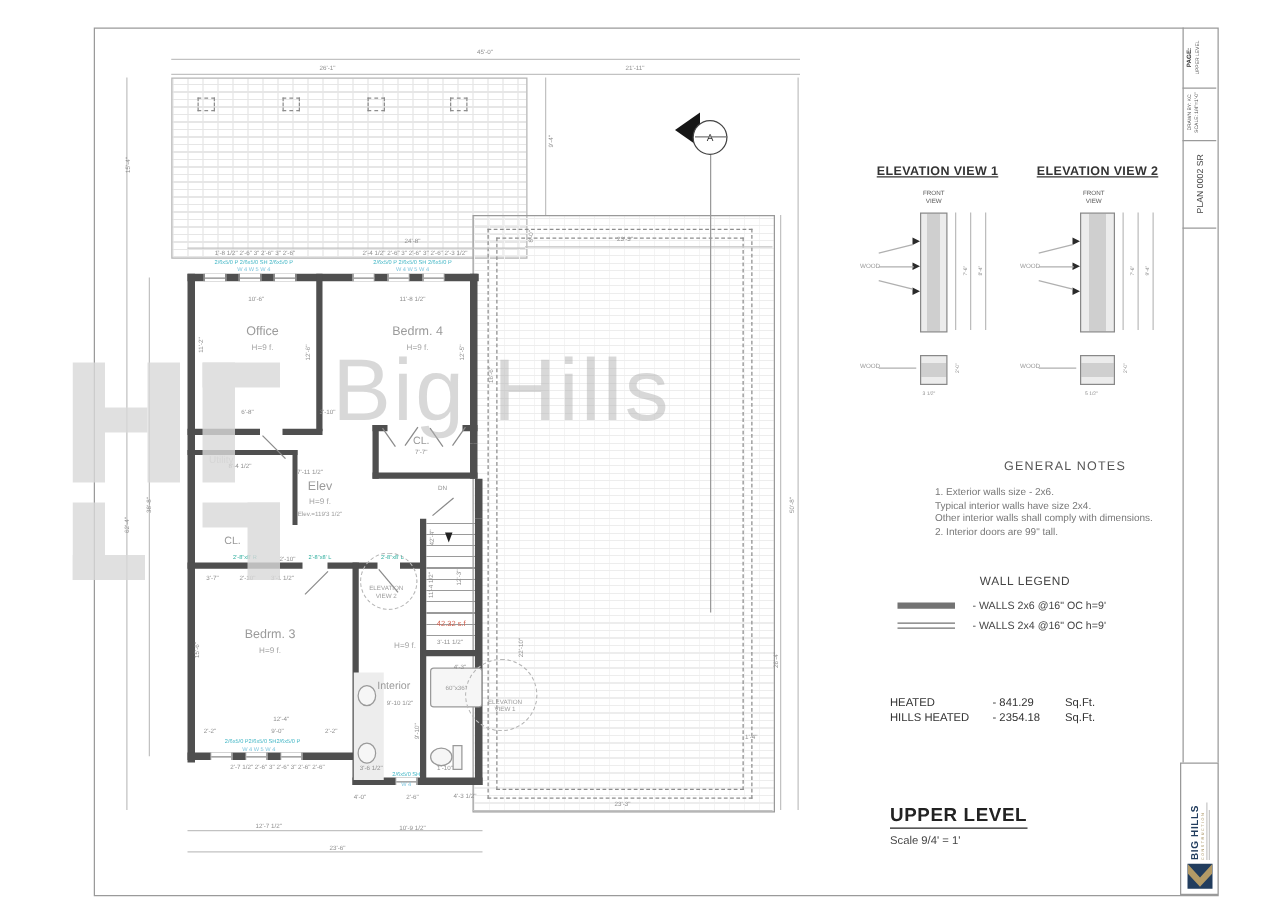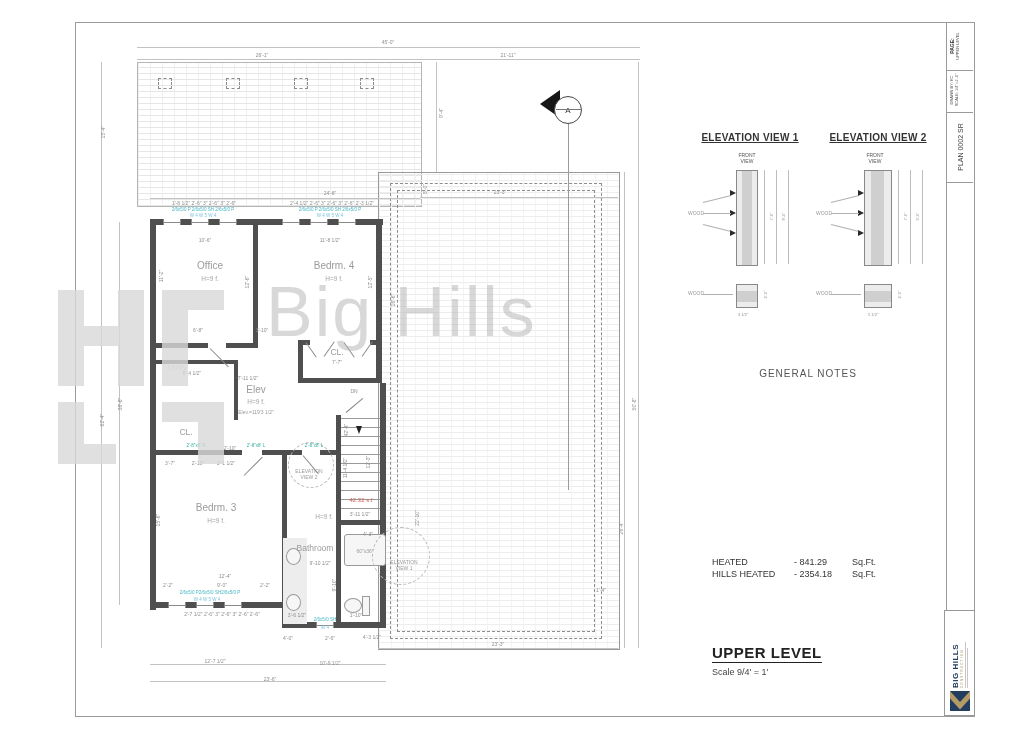--- a/index.html
+++ b/index.html
@@ -186,21 +186,21 @@
         <span class="pt rh" style="left: 334px; top: 279px;">H=9 f.</span>
         <span class="pt room" style="left: 216px; top: 508px;">Bedrm. 3</span>
         <span class="pt rh" style="left: 216px; top: 521px;">H=9 f.</span>
         <span class="pt room" style="left: 256px; top: 390px;">Elev</span>
         <span class="pt rh" style="left: 256px; top: 402px;">H=9 f.</span>
         <span class="pt ann" style="left: 256px; top: 412px;">Elev.=119'3 1/2"</span>
         <span class="pt room2" style="left: 337px; top: 352px;">CL.</span>
         <span class="pt dim" style="left: 337px; top: 362px;">7'-7"</span>
         <span class="pt room2" style="left: 186px; top: 432px;">CL.</span>
         <span class="pt faded" style="left: 177px; top: 368px;">Utility</span>
-        <span class="pt room2" style="left: 315px; top: 548px;">Bathroom</span>
+        <span class="pt room2" style="left: 315px; top: 548px;">Interior</span>
         <span class="pt rh" style="left: 324px; top: 517px;">H=9 f.</span>
         <span class="pt dim" style="left: 354px; top: 391px;">DN</span>
         <span class="pt red" style="left: 361px; top: 500px;">42.32 s.f</span>
         <span class="pt ann" style="left: 309px; top: 474px;">ELEVATION
 VIEW 2</span>
         <span class="pt ann" style="left: 404px; top: 565px;">ELEVATION
 VIEW 1</span>
         <span class="pt dim" style="left: 388px; top: 42px;">45'-0"</span>
         <span class="pt dim" style="left: 262px; top: 55px;">26'-1"</span>
         <span class="pt dim" style="left: 508px; top: 55px;">21'-11"</span>
@@ -324,24 +324,43 @@
     <div class="ev-dl" style="left:106px;"></div>
     <div class="ev-dim" style="left:86px;top:82px;">7'-6"</div>
     <div class="ev-dim" style="left:98px;top:82px;">9'-4"</div>
     <div class="ev-box" style="width:26px;"></div>
     <div class="ev-wood" style="left:0;top:158px;">WOOD</div>
     <div class="ev-fan" style="left:15px;top:162px;width:30px;"></div>
     <div class="ev-dimh" style="left:52px;top:180px;">5 1/2"</div>
     <div class="ev-dim" style="left:80px;top:160px;">2'-0"</div>
   </div>
 
-  <div class="panel" style="left:688px;top:368px;width:240px;">
+  <div class="panel" style="left:732px;top:368px;width:240px;">
     <div class="notes-title">GENERAL NOTES</div>
-  </div>
-
+    <div id="notes-lines" style="margin-top:10px;padding-left:16px;">
+        <div class="note-line">1. Exterior walls size - 2x6.</div>
+        <div class="note-line">Typical interior walls have size 2x4.</div>
+        <div class="note-line">Other interior walls shall comply with dimensions.</div>
+        <div class="note-line">2. Interior doors are 99" tall.</div>
+      </div>
+  </div>
+
+  <div class="panel" style="left:700px;top:460px;width:240px;">
+    <div class="legend-title">WALL LEGEND</div>
+    <div id="legend-rows" style="margin-top:8px;padding-left:18px;">
+        <div class="legend-row">
+          <div class="legend-sw sw-thick"></div>
+          <div class="legend-label">- WALLS 2x6 @16" OC h=9'</div>
+        </div>
+        <div class="legend-row">
+          <div class="legend-sw sw-double"></div>
+          <div class="legend-label">- WALLS 2x4 @16" OC h=9'</div>
+        </div>
+      </div>
+  </div>
 
   <div class="panel" style="left:712px;top:556px;width:230px;">
     <div id="area-rows">
         <div class="area-row">
           <span class="area-label">HEATED</span>
           <span class="area-value">- 841.29</span>
           <span>Sq.Ft.</span>
         </div>
         <div class="area-row">
           <span class="area-label">HILLS HEATED</span>

